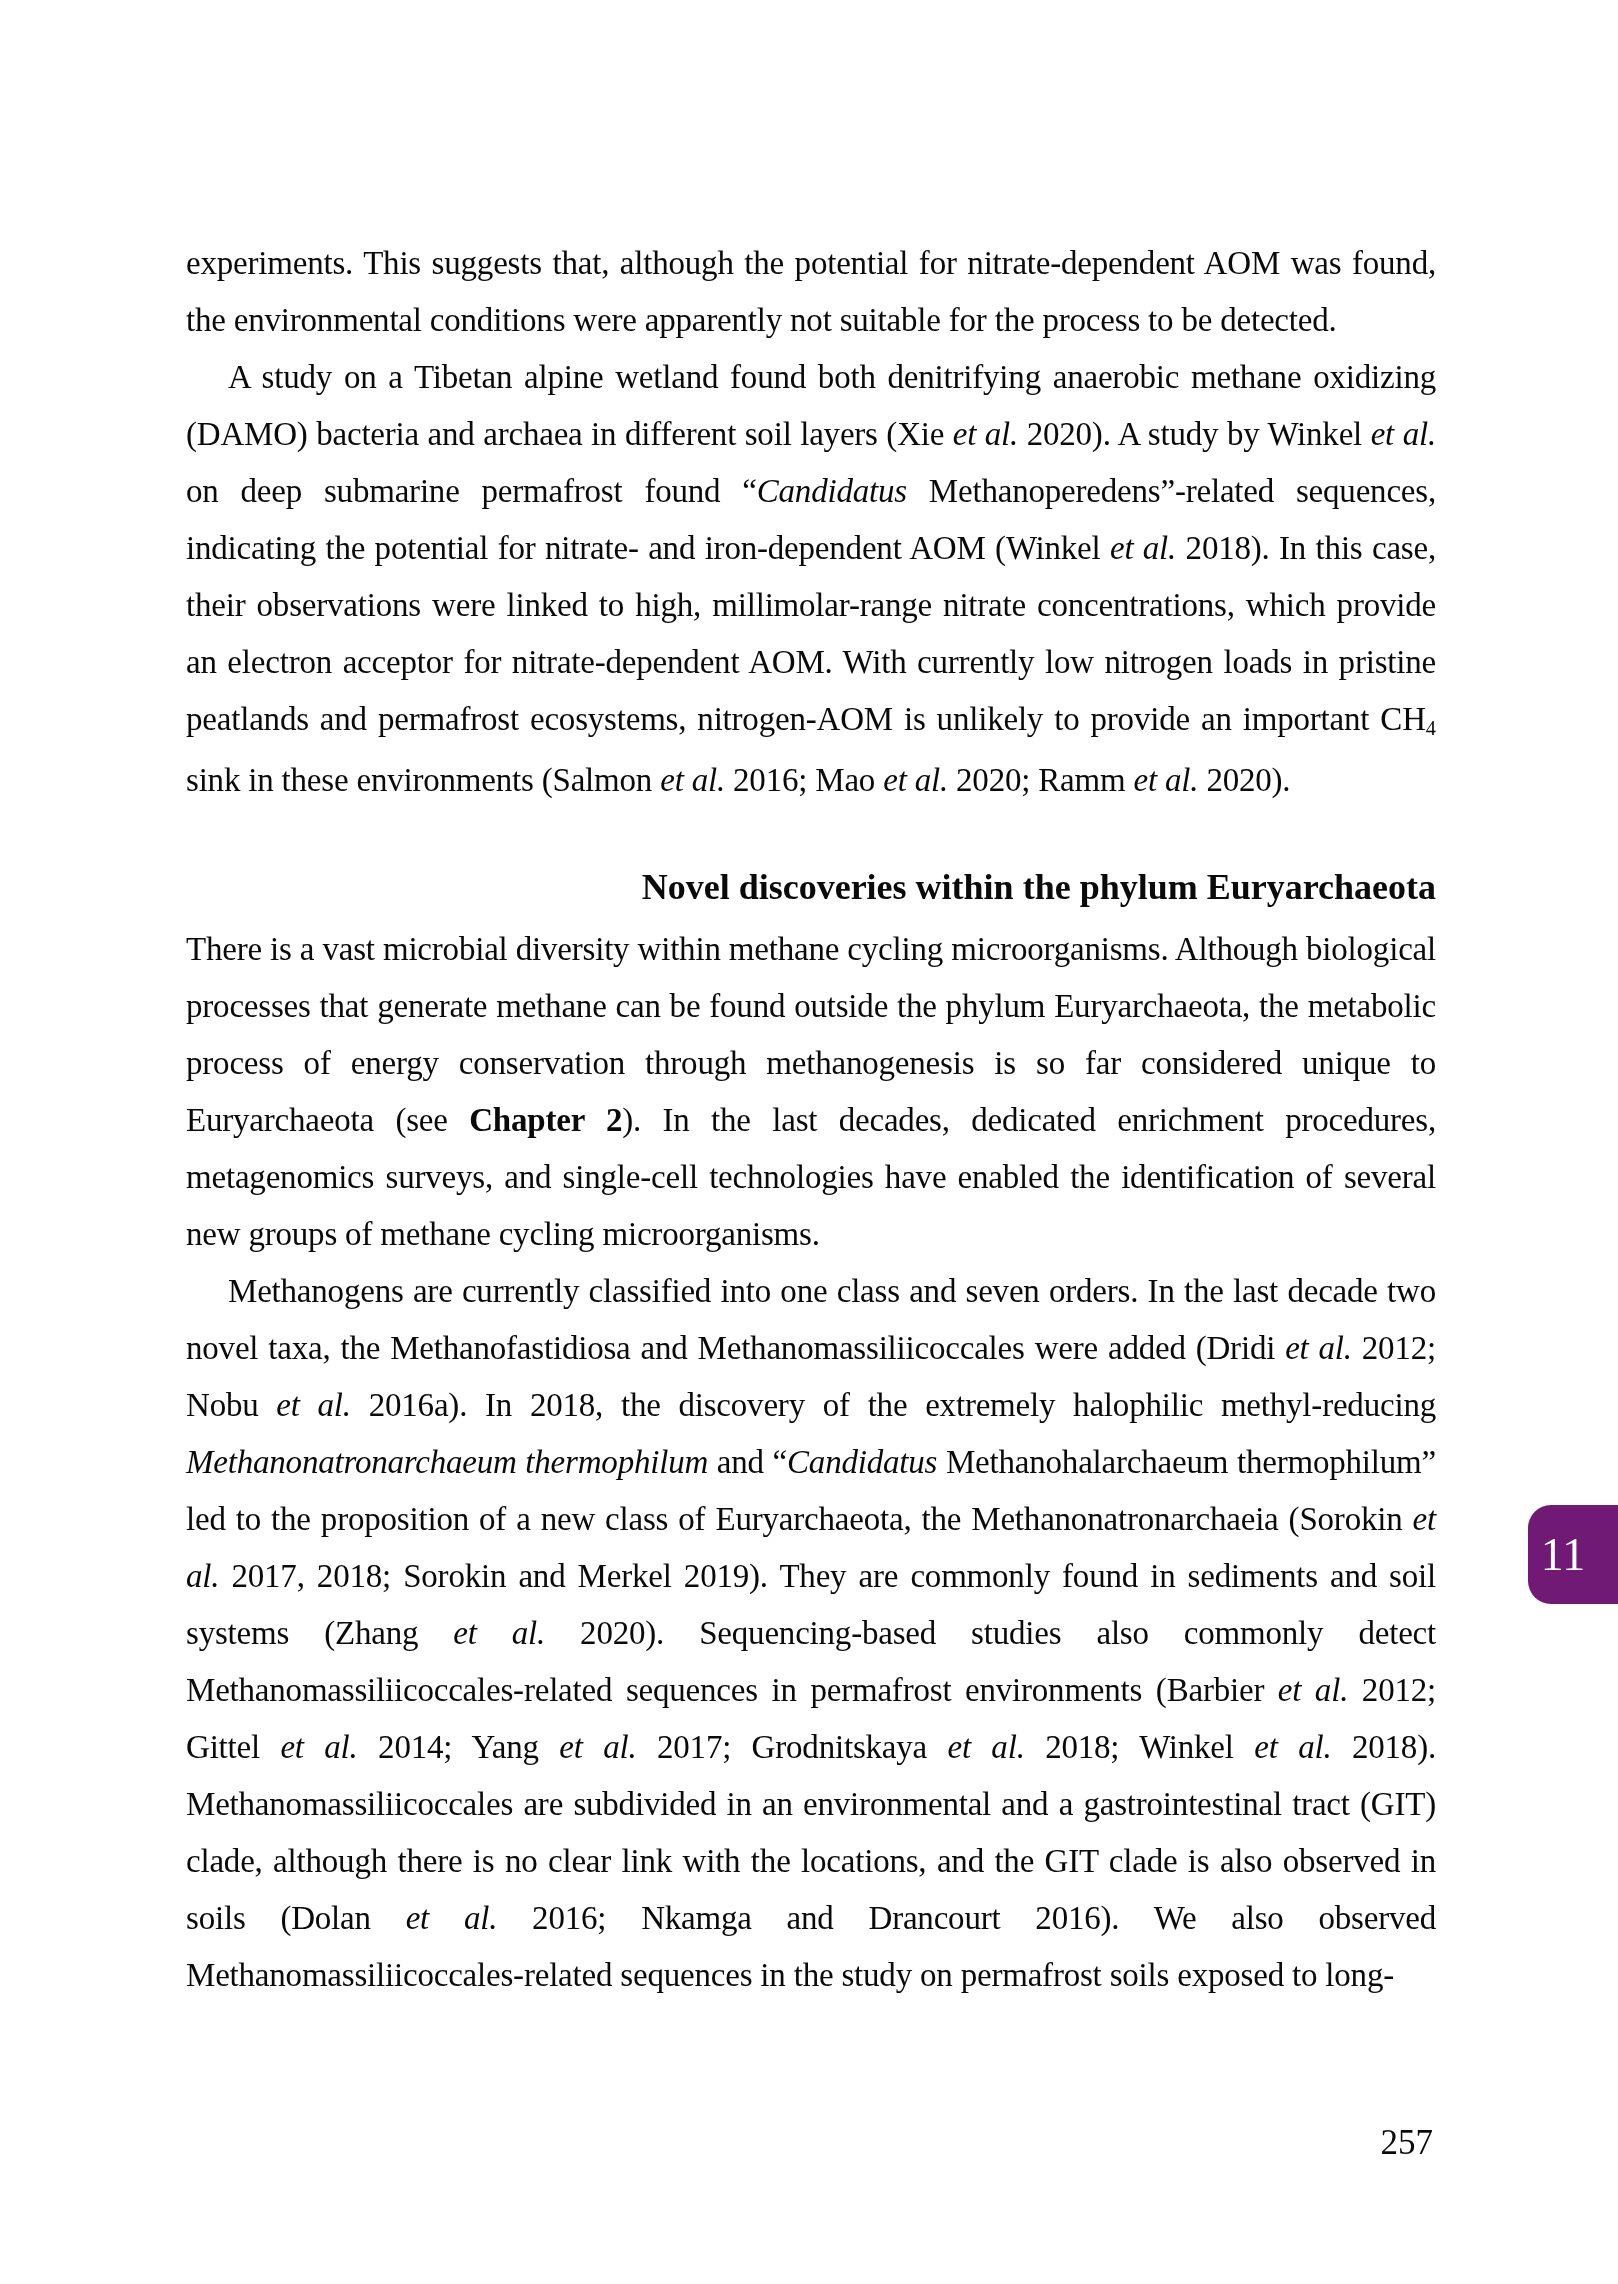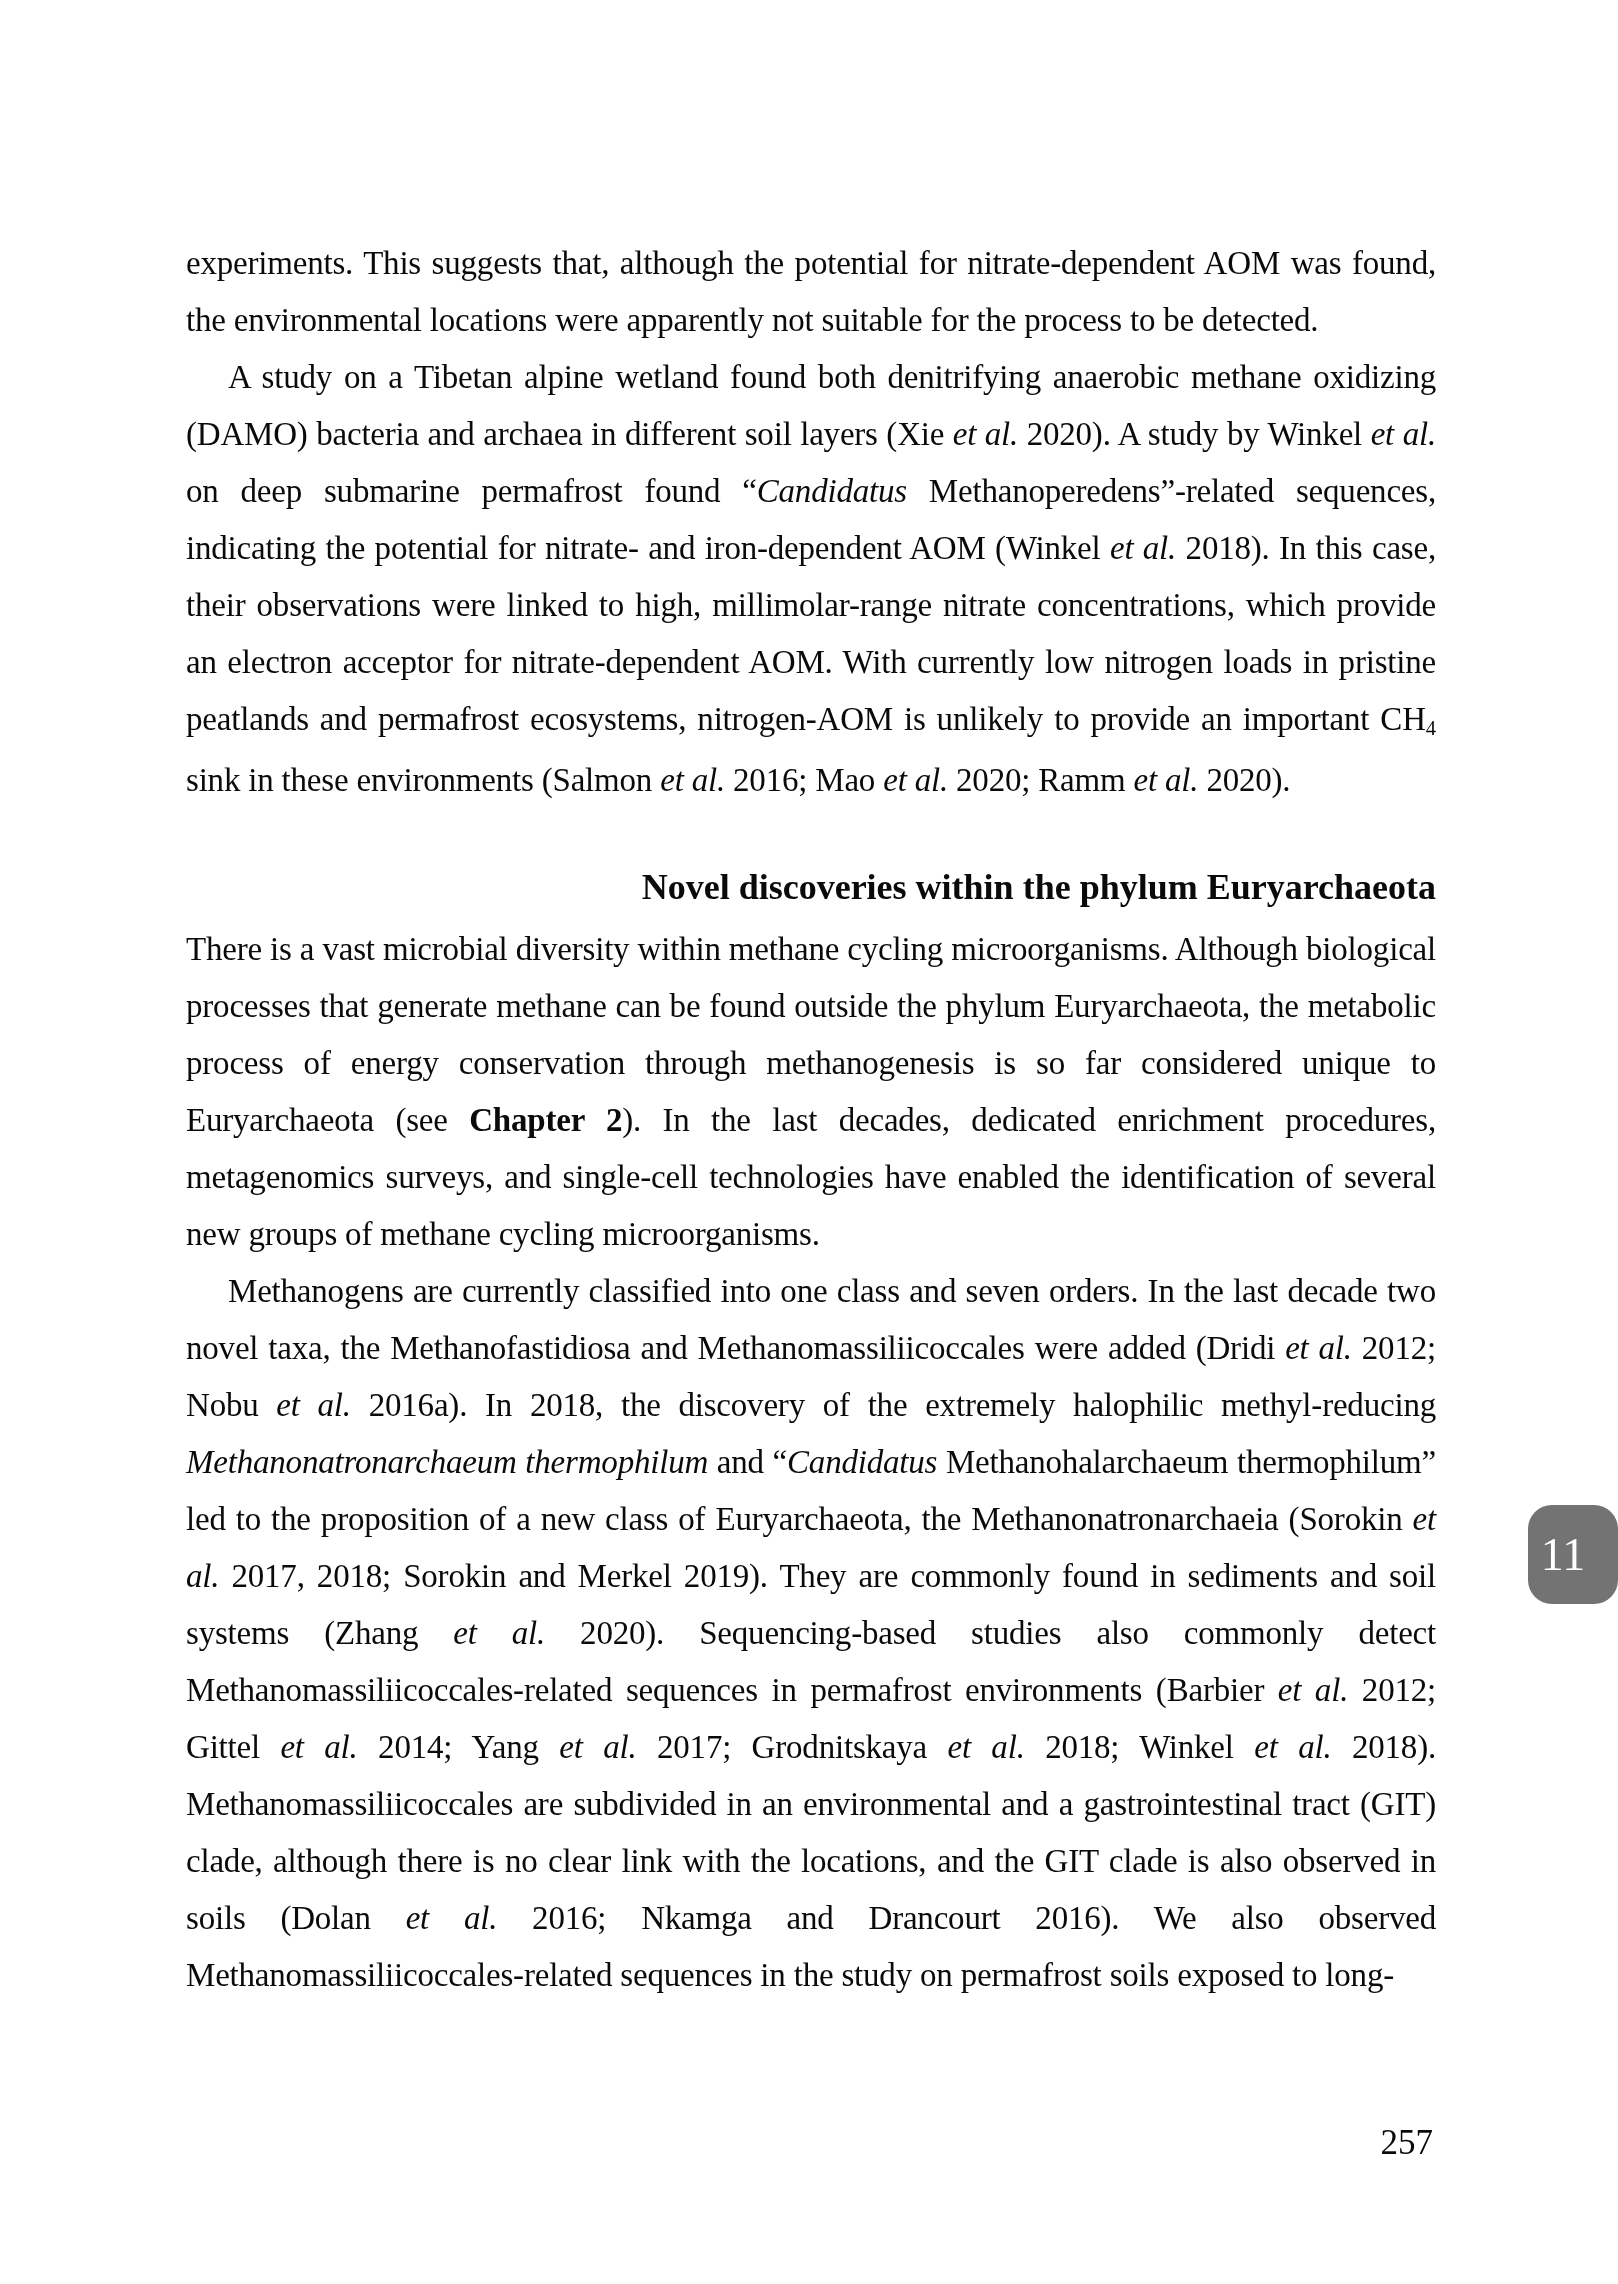--- a/index.html
+++ b/index.html
@@ -66,27 +66,27 @@
     font-size: 35px;
     line-height: 1;
   }
 </style>
 </head>
 <body>
 
 <div class="page" style="background: rgb(255, 255, 255); color: rgb(10, 10, 10);">
 
   <div class="text-column">
-      <p class="para"><span>experiments. This suggests that, although the potential for nitrate-dependent AOM was found, the environmental locations were apparently not suitable for the process to be detected.</span></p>
+      <p class="para"><span>experiments. This suggests that, although the potential for nitrate-dependent AOM was found, the environmental conditions were apparently not suitable for the process to be detected.</span></p>
       <p class="para indent"><span>A study on a Tibetan alpine wetland found both denitrifying anaerobic methane oxidizing (DAMO) bacteria and archaea in different soil layers (Xie </span><span style="font-style: italic;">et al.</span><span> 2020). A study by Winkel </span><span style="font-style: italic;">et al.</span><span> on deep submarine permafrost found “</span><span style="font-style: italic;">Candidatus</span><span> Methanoperedens”-related sequences, indicating the potential for nitrate- and iron-dependent AOM (Winkel </span><span style="font-style: italic;">et al.</span><span> 2018). In this case, their observations were linked to high, millimolar-range nitrate concentrations, which provide an electron acceptor for nitrate-dependent AOM. With currently low nitrogen loads in pristine peatlands and permafrost ecosystems, nitrogen-AOM is unlikely to provide an important CH</span><span class="sub4">4</span><span> sink in these environments (Salmon </span><span style="font-style: italic;">et al.</span><span> 2016; Mao </span><span style="font-style: italic;">et al.</span><span> 2020; Ramm </span><span style="font-style: italic;">et al.</span><span> 2020).</span></p>
       <h2 class="section-heading">Novel discoveries within the phylum Euryarchaeota</h2>
       <p class="para"><span>There is a vast microbial diversity within methane cycling microorganisms. Although biological processes that generate methane can be found outside the phylum Euryarchaeota, the metabolic process of energy conservation through methanogenesis is so far considered unique to Euryarchaeota (see </span><span style="font-weight: bold;">Chapter 2</span><span>). In the last decades, dedicated enrichment procedures, metagenomics surveys, and single-cell technologies have enabled the identification of several new groups of methane cycling microorganisms.</span></p>
       <p class="para indent"><span>Methanogens are currently classified into one class and seven orders. In the last decade two novel taxa, the Methanofastidiosa and Methanomassiliicoccales were added (Dridi </span><span style="font-style: italic;">et al.</span><span> 2012; Nobu </span><span style="font-style: italic;">et al.</span><span> 2016a). In 2018, the discovery of the extremely halophilic methyl-reducing </span><span style="font-style: italic;">Methanonatronarchaeum thermophilum</span><span> and “</span><span style="font-style: italic;">Candidatus</span><span> Methanohalarchaeum thermophilum” led to the proposition of a new class of Euryarchaeota, the Methanonatronarchaeia (Sorokin </span><span style="font-style: italic;">et al.</span><span> 2017, 2018; Sorokin and Merkel 2019). They are commonly found in sediments and soil systems (Zhang </span><span style="font-style: italic;">et al.</span><span> 2020). Sequencing-based studies also commonly detect Methanomassiliicoccales-related sequences in permafrost environments (Barbier </span><span style="font-style: italic;">et al.</span><span> 2012; Gittel </span><span style="font-style: italic;">et al.</span><span> 2014; Yang </span><span style="font-style: italic;">et al.</span><span> 2017; Grodnitskaya </span><span style="font-style: italic;">et al.</span><span> 2018; Winkel </span><span style="font-style: italic;">et al.</span><span> 2018). Methanomassiliicoccales are subdivided in an environmental and a gastrointestinal tract (GIT) clade, although there is no clear link with the locations, and the GIT clade is also observed in soils (Dolan </span><span style="font-style: italic;">et al.</span><span> 2016; Nkamga and Drancourt 2016). We also observed Methanomassiliicoccales-related sequences in the study on permafrost soils exposed to long-</span></p>
     </div>
 
-  <div class="chapter-tab" style="background: #737373; color: rgb(255, 255, 255); border-radius: 24px;">
+  <div class="chapter-tab" style="background: #701a75; color: rgb(255, 255, 255);">
     <span class="chapter-tab-label">11</span>
   </div>
 
   <div class="page-number">257</div>
 
 </div>
 
 
 </body></html>

